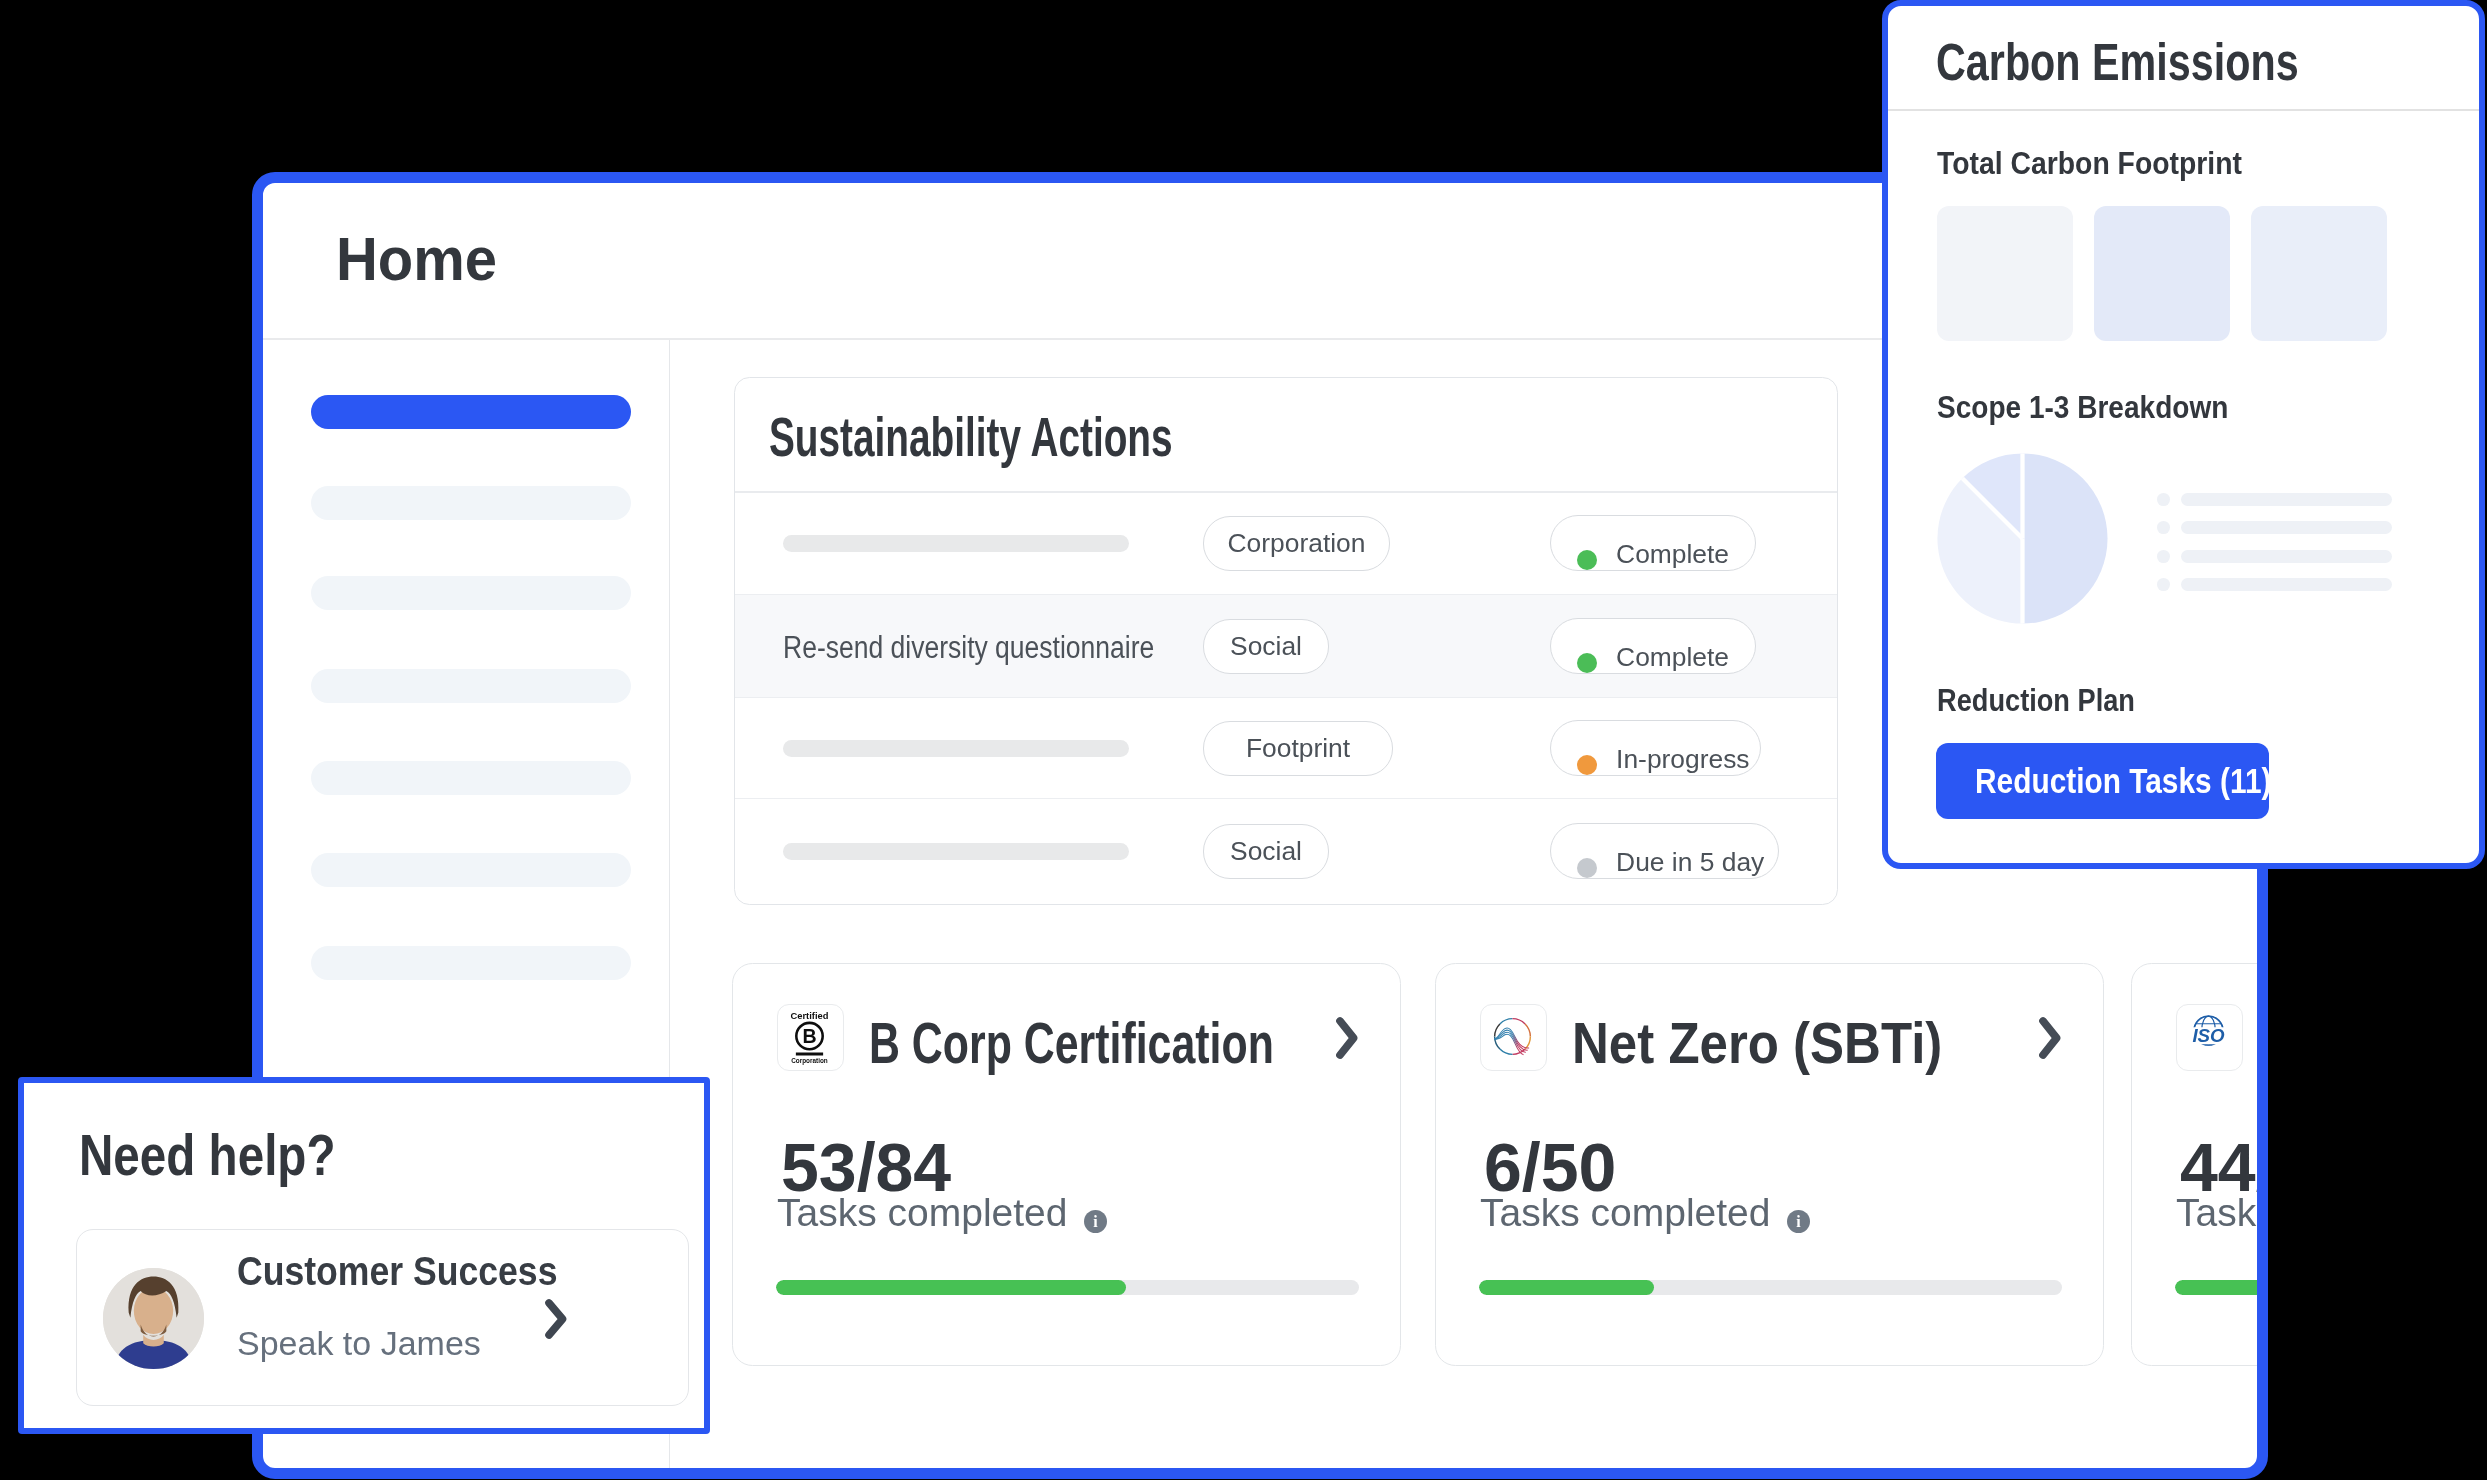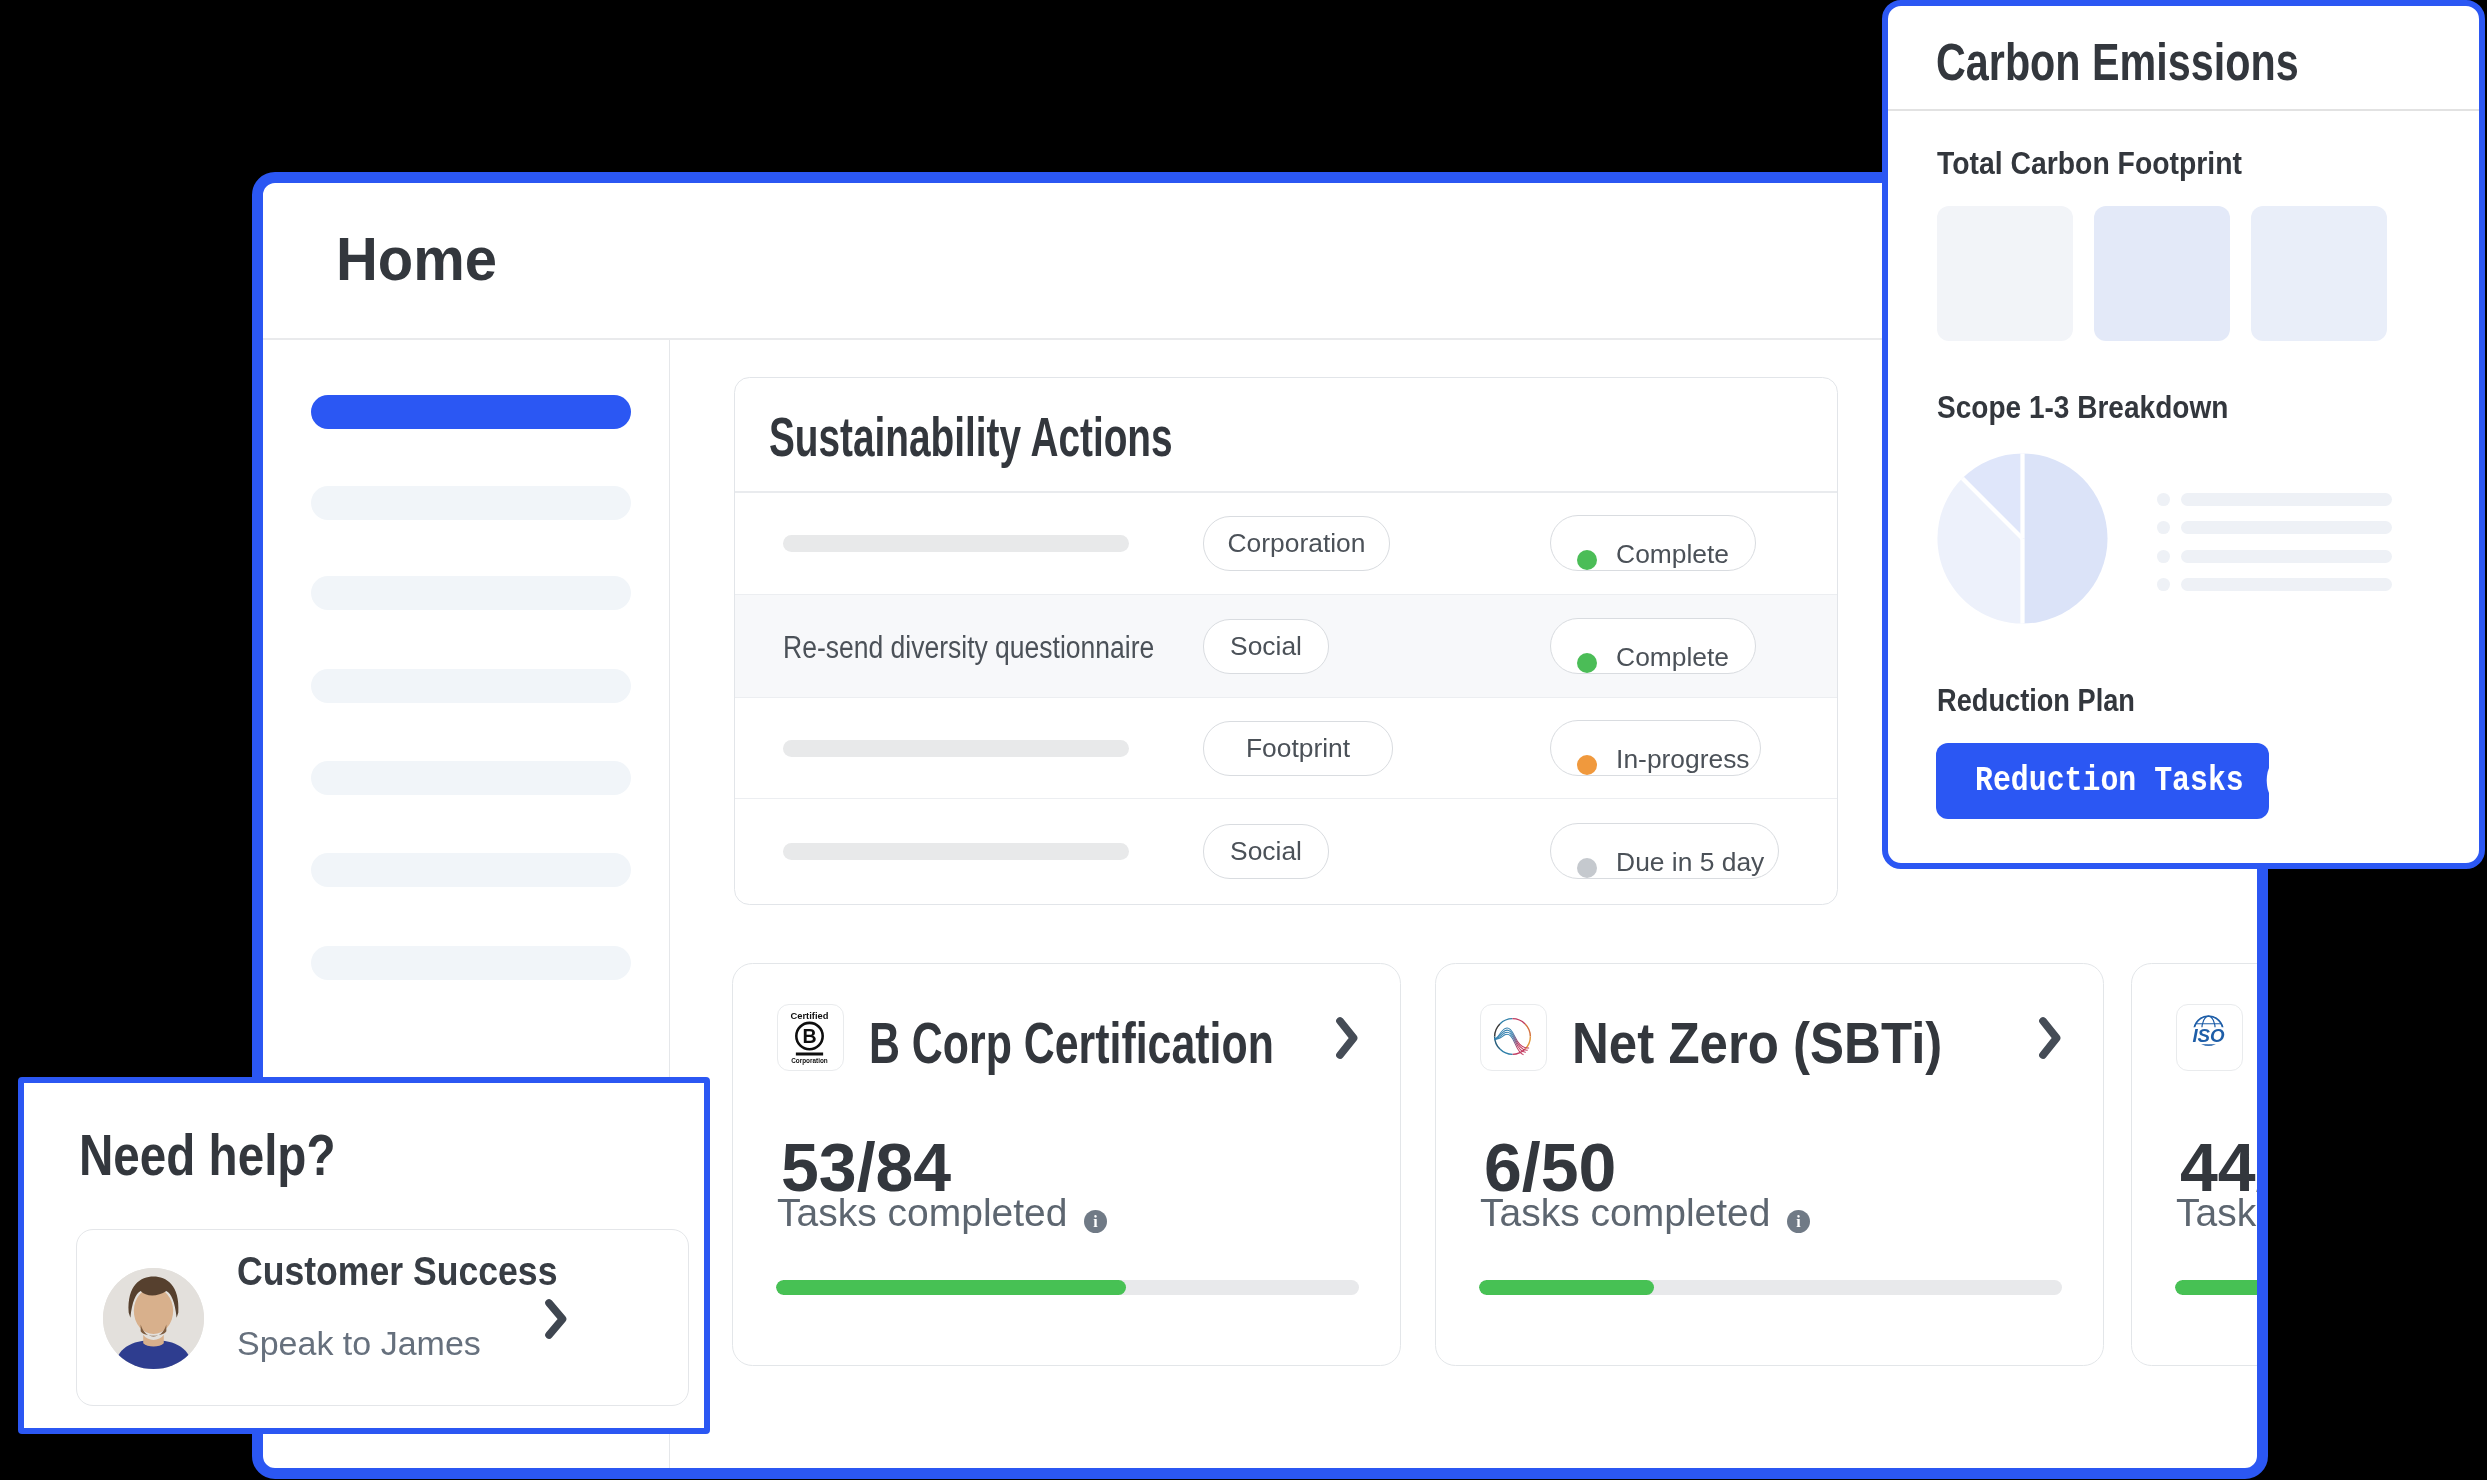--- a/index.html
+++ b/index.html
@@ -59,21 +59,21 @@
   
   .carbon { position:absolute; left:1882px; top:0px; width:603px; height:869px;
     background:#fff; border:6px solid #2b57f3; border-radius:19px; }
   .c-title { position:absolute; left:48px; top:31px; font-size:51px; font-weight:bold; color:#33373d; line-height:1; white-space:nowrap; transform-origin:left top; transform:scaleX(0.81); }
   .c-hline { position:absolute; left:0; top:103px; width:100%; height:1.7px; background:#e2e2e2; }
   .c-sub { position:absolute; left:49px; font-size:32px; font-weight:bold; color:#33373d; line-height:1; white-space:nowrap; transform-origin:left top; }
   .sq { position:absolute; top:200px; width:136px; height:135px; border-radius:12px; }
   .leg-dot { position:absolute; left:269px; width:12.8px; height:12.8px; border-radius:50%; background:#eef1f6; }
   .leg-bar { position:absolute; left:293px; width:211px; height:12.8px; border-radius:6.8px; background:#eef1f6; }
   .c-btn { position:absolute; left:48px; top:737px; width:333px; height:76px; border-radius:12px; background:#2b57f3;
-    color:#fff; font-size:35px; font-weight:bold; display:flex; align-items:center; white-space:nowrap;font-family:Liberation Mono, monospace; }
+    color:#fff; font-size:35px; font-weight:bold; display:flex; align-items:center; white-space:nowrap; }
   .c-btn .t { margin-left:39px; width:300px; flex:0 0 300px; transform-origin:left center; transform:scaleX(0.853); }
   .c-btn svg { flex:0 0 auto; }
 
   
   .help { position:absolute; left:18px; top:1077px; width:692px; height:357px;
     background:#fff; border:6.8px solid #2b57f3; border-radius:4px; }
   .h-title { position:absolute; left:55px; top:44px; font-size:57px; font-weight:bold; color:#33373d; line-height:1; white-space:nowrap; transform-origin:left top; transform:scaleX(0.835); }
   .h-inner { position:absolute; left:52px; top:146px; width:613px; height:177px; border:1.7px solid #e4e6e9; border-radius:17px; }
   .h-name { position:absolute; left:160px; top:21.3px; font-size:41px; font-weight:bold; color:#383d44; line-height:1; white-space:nowrap; transform-origin:left top; transform:scaleX(0.868); }
   .h-sub { position:absolute; left:160px; top:96px; font-size:34px; color:#66707d; line-height:1; white-space:nowrap; }

